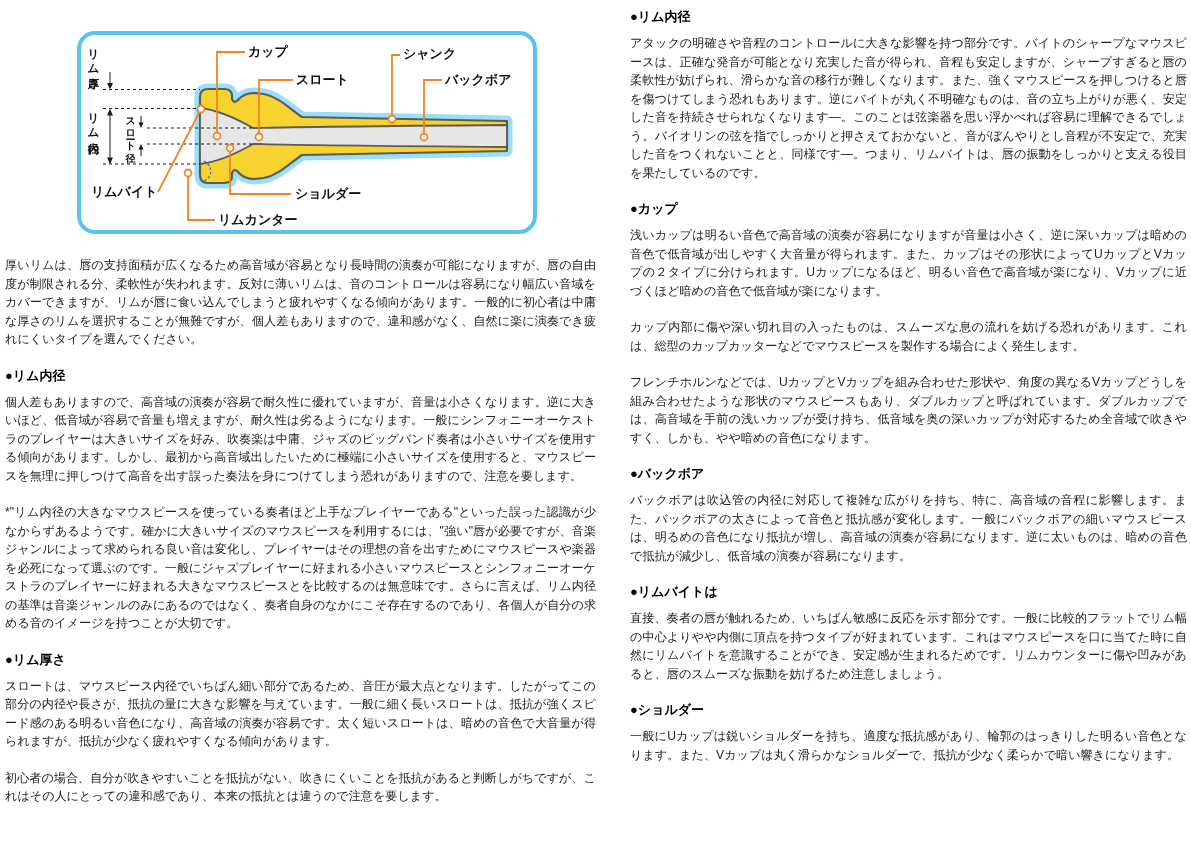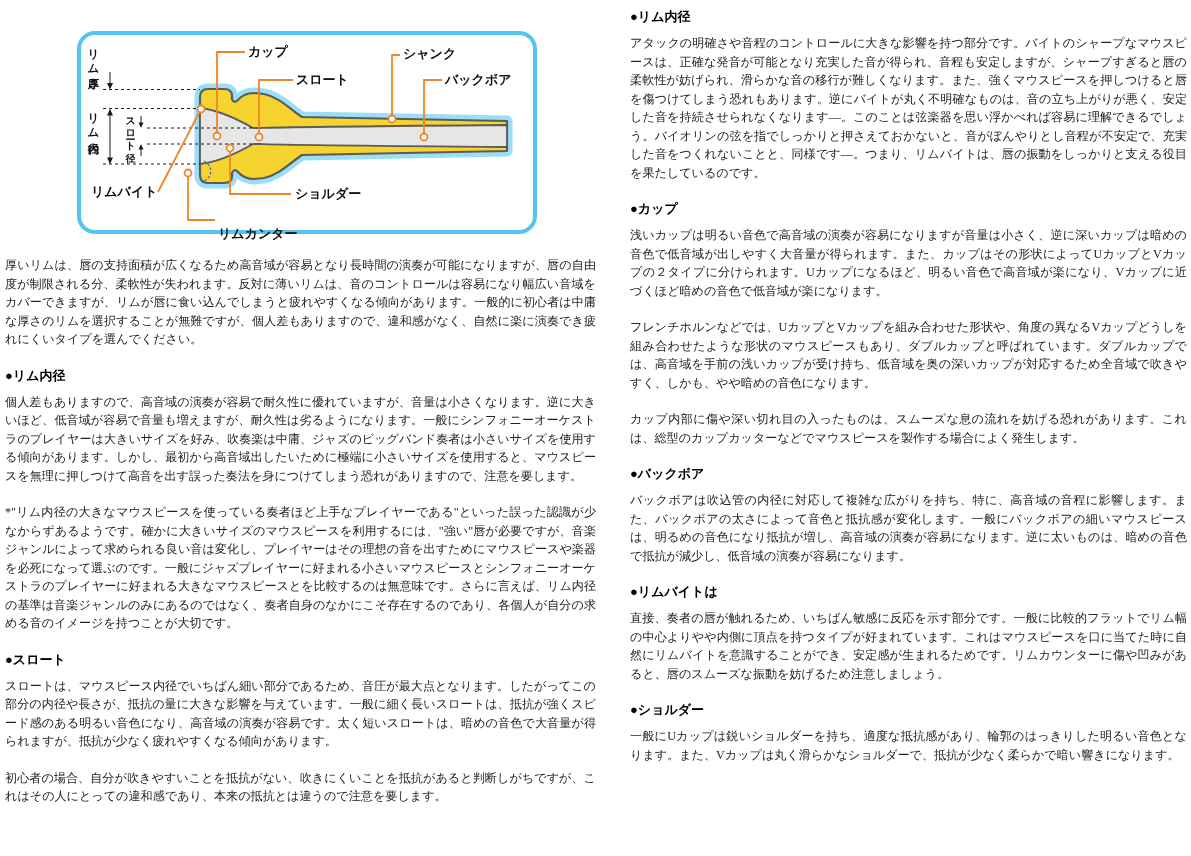--- a/index.html
+++ b/index.html
@@ -3,21 +3,21 @@
 <meta charset="utf-8">
 <style>
   html,body{margin:0;padding:0;background:#fff;}
   body{position:relative;width:1191px;height:856px;overflow:hidden;
        font-family:"Liberation Sans","DejaVu Sans",sans-serif;}
   .col{position:absolute;top:0;}
   .col-left{left:5px;width:591px;}
   .col-right{left:630px;width:557px;padding-top:8px;}
   .section{margin-bottom:9px;}
   .sec-h{font-size:13px;font-weight:bold;color:#000;margin:0 0 8px;}
-  .sec-p{font-size:12.1px;line-height:18.5px;color:#222;margin:0 0 18px;text-align:justify;font-family:Liberation Serif, serif;}
+  .sec-p{font-size:12.1px;line-height:18.5px;color:#222;margin:0 0 18px;text-align:justify;}
   
   .diagram{position:relative;width:470px;height:212px;margin:30px 0 14px 62px;}
   .diagram svg{position:absolute;left:0;top:0;}
   .dlabel{position:absolute;font-size:13px;font-weight:bold;color:#111;white-space:nowrap;line-height:1;}
   .dlabel.vert{writing-mode:vertical-rl;text-orientation:upright;font-size:11.5px;letter-spacing:1px;}
   .dlabel.vert.small{font-size:10px;letter-spacing:0;}
   .frame{fill:#fff;stroke:#55c4f0;stroke-width:4;}
   .glow{fill:#9adef7;stroke:#9adef7;stroke-width:11;stroke-linejoin:round;}
   .body-y{fill:#f6d32f;stroke:#5b5b5b;stroke-width:2.2;stroke-linejoin:round;}
   .bore{fill:#e6e6e6;stroke:#5b5b5b;stroke-width:1.8;stroke-linejoin:round;}
@@ -76,57 +76,57 @@
       <circle class="ocirc" cx="357" cy="107" r="3.5"></circle>
       <circle class="ocirc" cx="134" cy="79" r="3.5"></circle>
       <circle class="ocirc" cx="121" cy="143" r="3.5"></circle>
       <circle class="ocirc" cx="163" cy="118" r="3.5"></circle>
     </svg>
     <div class="dlabel" style="left:181px;top:15px">カップ</div>
     <div class="dlabel" style="left:229px;top:43px">スロート</div>
     <div class="dlabel" style="left:336px;top:17px">シャンク</div>
     <div class="dlabel" style="left:378px;top:43px">バックボア</div>
     <div class="dlabel" style="left:24px;top:155px">リムバイト</div>
-    <div class="dlabel" style="left:151px;top:197px">リムカンター</div>
+    <div class="dlabel" style="left:151px;top:183px">リムカンター</div>
     <div class="dlabel" style="left:228px;top:157px">ショルダー</div>
     <div class="dlabel vert" style="left:20px;top:11px">リム厚さ</div>
     <div class="dlabel vert" style="left:20px;top:75px">リム内径</div>
     <div class="dlabel vert small" style="left:58px;top:81px">スロート径</div>
   </div>
 
   <div class="section">
     <p class="sec-p">厚いリムは、唇の支持面積が広くなるため高音域が容易となり長時間の演奏が可能になりますが、唇の自由度が制限される分、柔軟性が失われます。反対に薄いリムは、音のコントロールは容易になり幅広い音域をカバーできますが、リムが唇に食い込んでしまうと疲れやすくなる傾向があります。一般的に初心者は中庸な厚さのリムを選択することが無難ですが、個人差もありますので、違和感がなく、自然に楽に演奏でき疲れにくいタイプを選んでください。</p>
   </div>
 
   <div class="section">
     <h3 class="sec-h">●リム内径</h3>
     <p class="sec-p">個人差もありますので、高音域の演奏が容易で耐久性に優れていますが、音量は小さくなります。逆に大きいほど、低音域が容易で音量も増えますが、耐久性は劣るようになります。一般にシンフォニーオーケストラのプレイヤーは大きいサイズを好み、吹奏楽は中庸、ジャズのビッグバンド奏者は小さいサイズを使用する傾向があります。しかし、最初から高音域出したいために極端に小さいサイズを使用すると、マウスピースを無理に押しつけて高音を出す誤った奏法を身につけてしまう恐れがありますので、注意を要します。</p>
     <p class="sec-p">*"リム内径の大きなマウスピースを使っている奏者ほど上手なプレイヤーである"といった誤った認識が少なからずあるようです。確かに大きいサイズのマウスピースを利用するには、"強い"唇が必要ですが、音楽ジャンルによって求められる良い音は変化し、プレイヤーはその理想の音を出すためにマウスピースや楽器を必死になって選ぶのです。一般にジャズプレイヤーに好まれる小さいマウスピースとシンフォニーオーケストラのプレイヤーに好まれる大きなマウスピースとを比較するのは無意味です。さらに言えば、リム内径の基準は音楽ジャンルのみにあるのではなく、奏者自身のなかにこそ存在するのであり、各個人が自分の求める音のイメージを持つことが大切です。</p>
   </div>
 
   <div class="section">
-    <h3 class="sec-h">●スロート</h3>
+    <h3 class="sec-h">●リム厚さ</h3>
     <p class="sec-p">スロートは、マウスピース内径でいちばん細い部分であるため、音圧が最大点となります。したがってこの部分の内径や長さが、抵抗の量に大きな影響を与えています。一般に細く長いスロートは、抵抗が強くスピード感のある明るい音色になり、高音域の演奏が容易です。太く短いスロートは、暗めの音色で大音量が得られますが、抵抗が少なく疲れやすくなる傾向があります。</p>
     <p class="sec-p">初心者の場合、自分が吹きやすいことを抵抗がない、吹きにくいことを抵抗があると判断しがちですが、これはその人にとっての違和感であり、本来の抵抗とは違うので注意を要します。</p>
   </div>
 
 </div>
 
 <div class="col col-right">
 
   <div class="section">
     <h3 class="sec-h">●リム内径</h3>
     <p class="sec-p">アタックの明確さや音程のコントロールに大きな影響を持つ部分です。バイトのシャープなマウスピースは、正確な発音が可能となり充実した音が得られ、音程も安定しますが、シャープすぎると唇の柔軟性が妨げられ、滑らかな音の移行が難しくなります。また、強くマウスピースを押しつけると唇を傷つけてしまう恐れもあります。逆にバイトが丸く不明確なものは、音の立ち上がりが悪く、安定した音を持続させられなくなります―。このことは弦楽器を思い浮かべれば容易に理解できるでしょう。バイオリンの弦を指でしっかりと押さえておかないと、音がぼんやりとし音程が不安定で、充実した音をつくれないことと、同様です―。つまり、リムバイトは、唇の振動をしっかりと支える役目を果たしているのです。</p>
   </div>
 
   <div class="section">
     <h3 class="sec-h">●カップ</h3>
     <p class="sec-p">浅いカップは明るい音色で高音域の演奏が容易になりますが音量は小さく、逆に深いカップは暗めの音色で低音域が出しやすく大音量が得られます。また、カップはその形状によってUカップとVカップの２タイプに分けられます。Uカップになるほど、明るい音色で高音域が楽になり、Vカップに近づくほど暗めの音色で低音域が楽になります。</p>
+    <p class="sec-p">カップ内部に傷や深い切れ目の入ったものは、スムーズな息の流れを妨げる恐れがあります。これは、総型のカップカッターなどでマウスピースを製作する場合によく発生します。</p>
     <p class="sec-p">フレンチホルンなどでは、UカップとVカップを組み合わせた形状や、角度の異なるVカップどうしを組み合わせたような形状のマウスピースもあり、ダブルカップと呼ばれています。ダブルカップでは、高音域を手前の浅いカップが受け持ち、低音域を奥の深いカップが対応するため全音域で吹きやすく、しかも、やや暗めの音色になります。</p>
-    <p class="sec-p">カップ内部に傷や深い切れ目の入ったものは、スムーズな息の流れを妨げる恐れがあります。これは、総型のカップカッターなどでマウスピースを製作する場合によく発生します。</p>
   </div>
 
 
   <div class="section">
     <h3 class="sec-h">●バックボア</h3>
     <p class="sec-p">バックボアは吹込管の内径に対応して複雑な広がりを持ち、特に、高音域の音程に影響します。また、バックボアの太さによって音色と抵抗感が変化します。一般にバックボアの細いマウスピースは、明るめの音色になり抵抗が増し、高音域の演奏が容易になります。逆に太いものは、暗めの音色で抵抗が減少し、低音域の演奏が容易になります。</p>
   </div>
 
   <div class="section">
     <h3 class="sec-h">●リムバイトは</h3>

